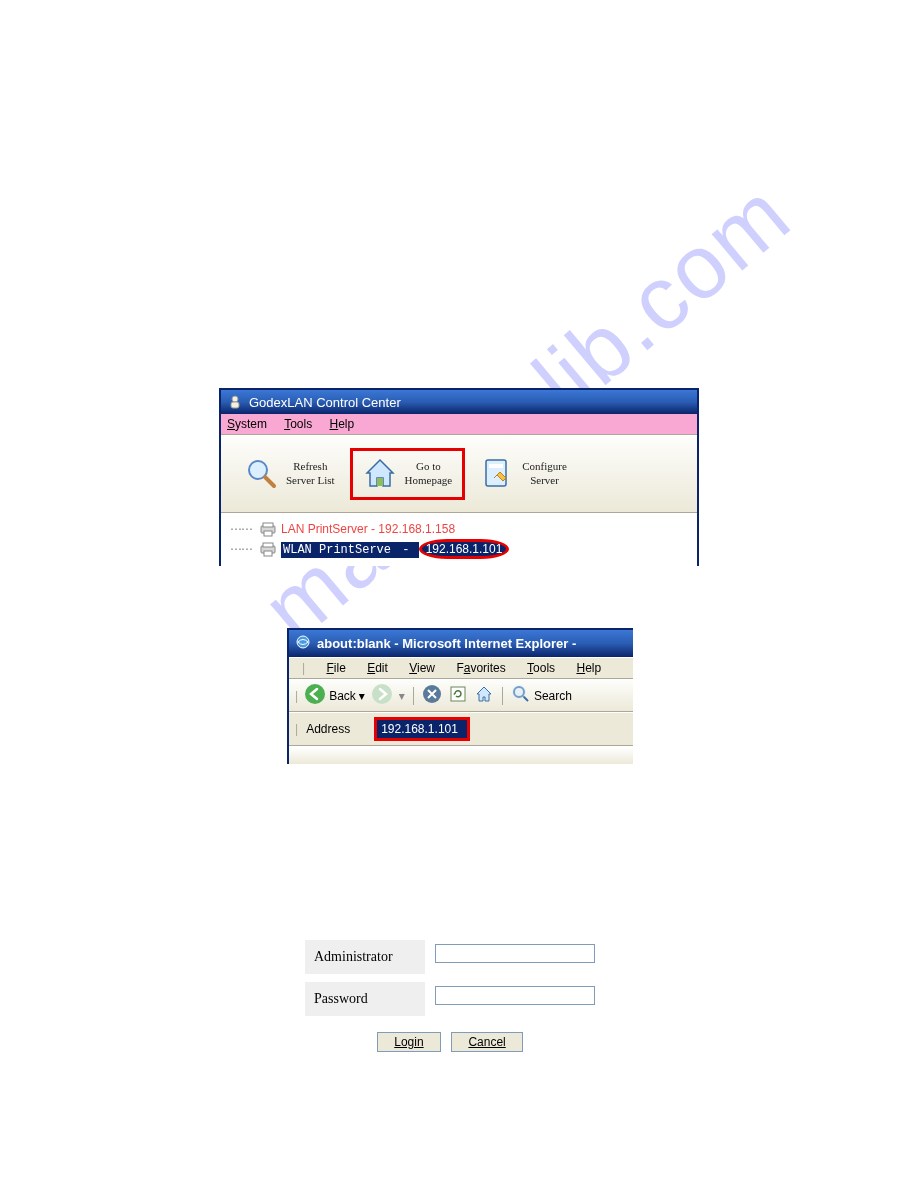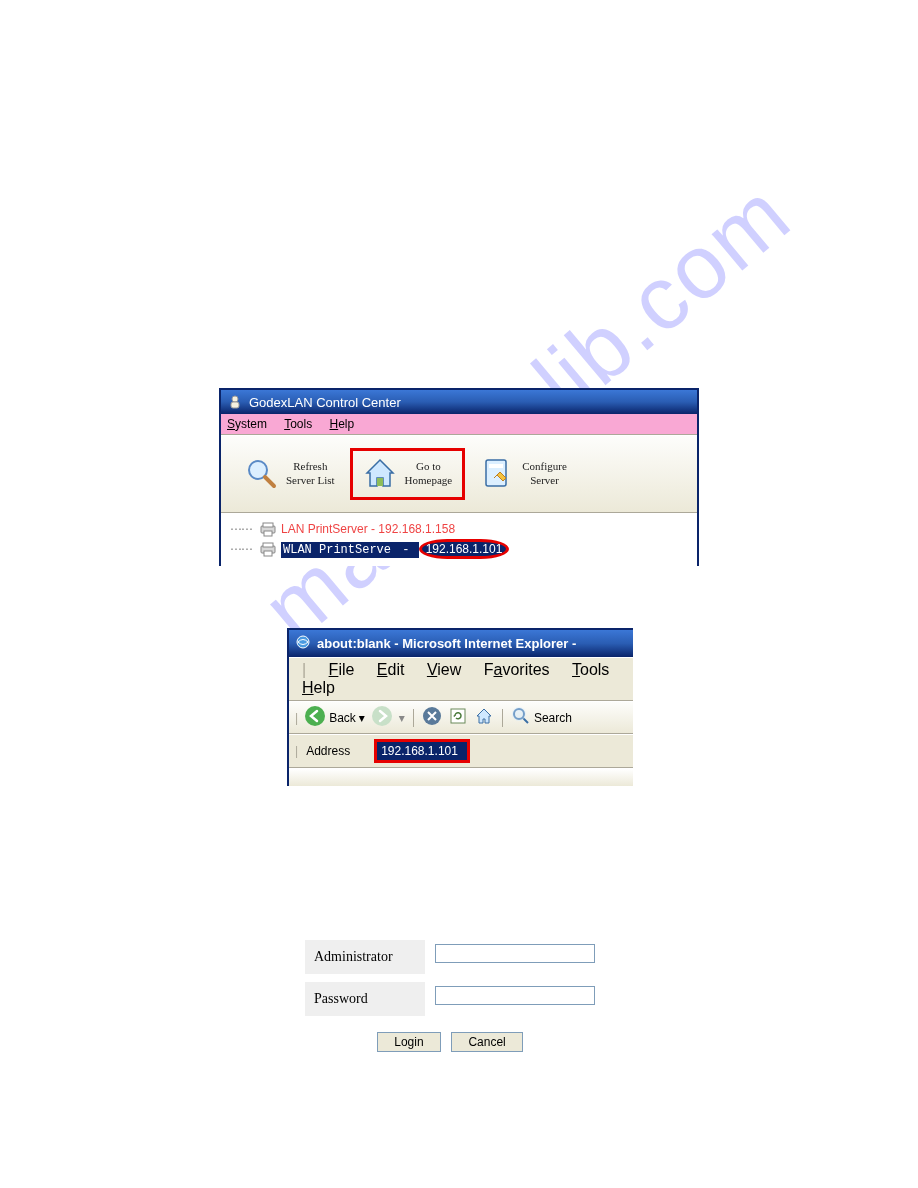--- a/index.html
+++ b/index.html
@@ -129,21 +129,21 @@
     border-bottom: none;
     background: #ece9d8;
     z-index: 1;
   }
   .win2 .titlebar { font-weight: bold; }
   .menubar2 {
     background: #ece9d8;
     border-top: 1px solid #fff;
     border-bottom: 1px solid #aca899;
     padding: 3px 4px;
-    font-size: 16px;
+    font-size: 12px;
   }
   .menubar2 span { margin: 0 3px; padding: 2px 6px; cursor: default; }
   .menubar2 span u { text-decoration: underline; }
   .toolbar2 {
     background: linear-gradient(#fdfdfb,#ece9d8);
     border-top: 1px solid #fff;
     border-bottom: 1px solid #aca899;
     padding: 3px 6px;
     display: flex;
     align-items: center;
@@ -219,20 +219,21 @@
     margin-top: 16px;
   }
   .login-btns button {
     background: #ece9d8;
     border: 1px solid #7f9db9;
     padding: 2px 16px;
     margin: 0 4px;
     font-size: 12px;
     font-family: Tahoma, sans-serif;
     cursor: pointer;
+    text-decoration: underline;
   }
 </style>
 </head>
 <body>
 
 <div class="watermark">manualslib.com</div>
 
 <div class="win1">
   <div class="titlebar">
     <span class="tb-icon">

